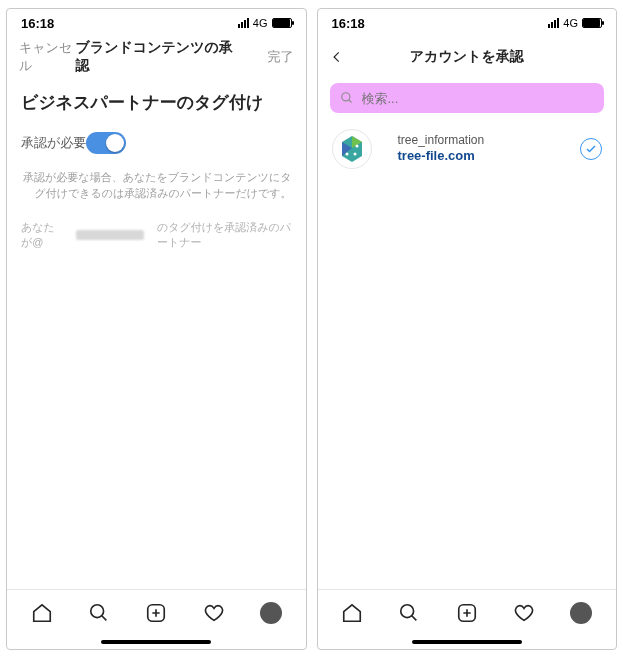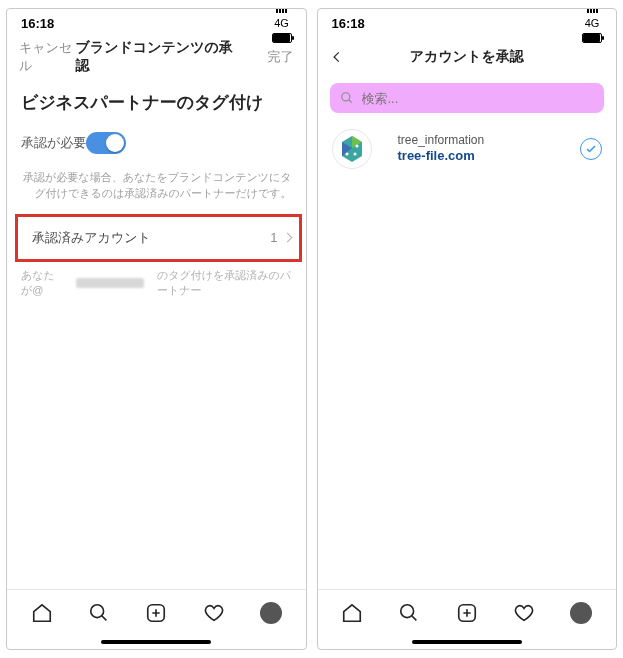--- a/index.html
+++ b/index.html
@@ -26,21 +26,21 @@
   
   .status {
     height: 28px;
     display: flex;
     align-items: center;
     justify-content: space-between;
     padding: 0 14px;
     font-weight: 600;
     font-size: 13px;
   }
-  .status-right { display: flex; align-items: center; gap: 4px; flex-direction: column; }
+  .status-right { display: flex; align-items: center; gap: 4px; }
   .signal-bars { display: flex; align-items: flex-end; gap: 1px; }
   .signal-bars span { width: 2px; background: #000; }
   .signal-bars span:nth-child(1){height:4px}
   .signal-bars span:nth-child(2){height:6px}
   .signal-bars span:nth-child(3){height:8px}
   .signal-bars span:nth-child(4){height:10px}
   .battery {
     width: 20px; height: 10px; border: 1px solid #000; border-radius: 2px; position: relative;
   }
   .battery::after { content:""; position:absolute; right:-3px; top:2px; width:2px; height:4px; background:#000; border-radius:1px;}
@@ -184,27 +184,20 @@
   <div class="content">
     <div class="section-header">ビジネスパートナーのタグ付け</div>
 
     <div class="row">
       <span>承認が必要</span>
       <div class="toggle"></div>
     </div>
 
     <div class="footnote">承認が必要な場合、あなたをブランドコンテンツにタグ付けできるのは承認済みのパートナーだけです。</div>
 
-    <div class="cell redbox">
-      <span>承認済みアカウント</span>
-      <span class="value">
-        <span>1</span>
-        <span class="chevron"></span>
-      </span>
-    </div>
 
     <div class="partner-note">
       <span>あなたが@</span>
       <span class="blurred"></span>
       <span>のタグ付けを承認済みのパートナー</span>
     </div>
   </div>
 
   <div class="tabbar">
     <div class="tab-icon">

